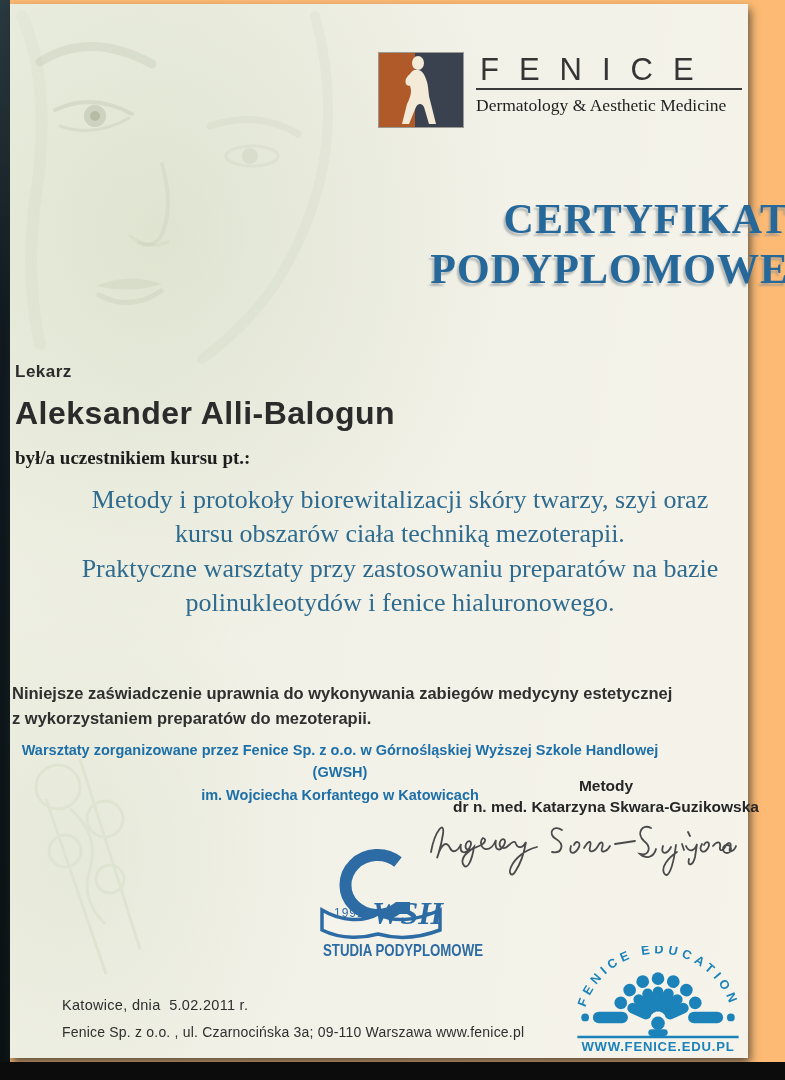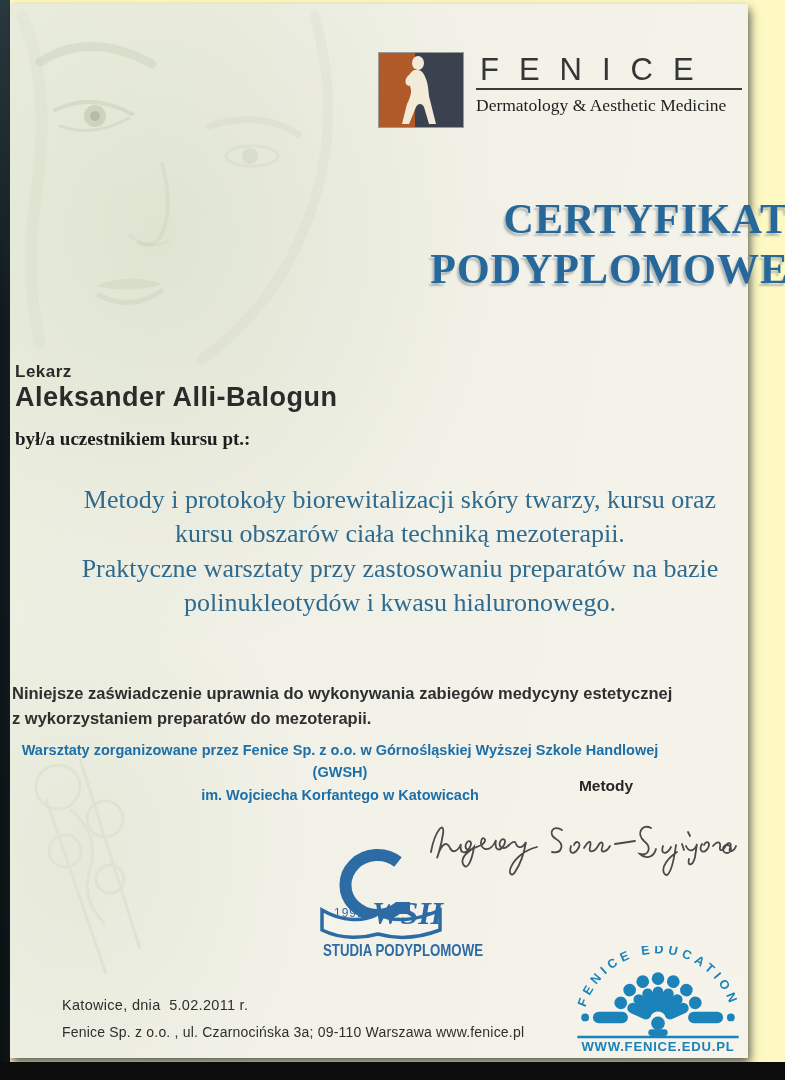--- a/index.html
+++ b/index.html
@@ -1,19 +1,19 @@
 <!DOCTYPE html>
 <html><head>
 <meta charset="utf-8">
 <style>
   * { margin:0; padding:0; box-sizing:border-box; }
   body { background:#cfd6da; font-family:"Liberation Sans", sans-serif; }
   #scan {
     position:relative; width:785px; height:1080px; overflow:hidden;
-    background:#fef9c3;
+    background:#fdba74;
   }
   
   .edge-left {
     position:absolute; left:0; top:0; width:10px; height:1080px;
     background:linear-gradient(180deg,#2a3a41 0%, #101a1f 30%, #0b1214 100%);
   }
   .edge-bottom {
     position:absolute; left:0; bottom:0; width:785px; height:18px;
     background:#0c0c0c; z-index:6;
   }
@@ -47,21 +47,21 @@
   .title {
     position:absolute; left:309px; top:194px; width:480px; text-align:right; z-index:3;
     font-family:"Liberation Serif", serif; font-weight:bold; font-size:42px;
     color:#27689b; line-height:1.2; letter-spacing:1px;
     text-shadow:-2px 3px 2px rgba(130,140,145,0.55);
   }
 
   
   .recipient { position:absolute; left:15px; top:362px; width:766px; text-align:left; z-index:3; }
   .role { font-size:17px; font-weight:bold; color:#2b2b2b; letter-spacing:0.5px; }
-  .name { font-size:27px; font-weight:bold; color:#2b2b2b; letter-spacing:0.5px; }
+  .name { margin-top:13px; font-size:32px; font-weight:bold; color:#2b2b2b; letter-spacing:0.5px; }
   .course-intro {
     margin-top:15px; font-family:"Liberation Serif", serif; font-weight:bold;
     font-size:19px; color:#1d1d1d;
   }
 
   
   .course { position:absolute; left:20px; top:483px; width:760px; text-align:center; z-index:3;
     font-family:"Liberation Serif", serif; color:#2e6b8f; }
   .course-title { font-size:25px; letter-spacing:1px; margin-bottom:6px; }
   .course-line { font-size:26px; line-height:1.32; }
@@ -158,38 +158,39 @@
     <div>PODYPLOMOWE</div>
   </div>
 
   <div class="recipient">
     <div class="role">Lekarz</div>
     <div class="name">Aleksander Alli-Balogun</div>
     <div class="course-intro">był/a uczestnikiem kursu pt.:</div>
   </div>
 
   <div class="course">
-    <div class="course-line">Metody i protokoły biorewitalizacji skóry twarzy, kursu oraz</div>
+    <div class="course-line">Metody i protokoły biorewitalizacji skóry twarzy, szyi oraz</div>
     <div class="course-line">kursu obszarów ciała techniką mezoterapii.</div>
     <div class="course-line">Praktyczne warsztaty przy zastosowaniu preparatów na bazie</div>
-    <div class="course-line">polinukleotydów i kwasu hialuronowego.</div>
+    <div class="course-line">polinukleotydów i fenice hialuronowego.</div>
   </div>
 
   <div class="statement">
     <div>Niniejsze zaświadczenie uprawnia do wykonywania zabiegów medycyny estetycznej</div>
     <div>z wykorzystaniem preparatów do mezoterapii.</div>
   </div>
 
   <div class="organizer">
     <div>Warsztaty zorganizowane przez Fenice Sp. z o.o. w Górnośląskiej Wyższej Szkole Handlowej (GWSH)</div>
     <div>im. Wojciecha Korfantego w Katowicach</div>
   </div>
 
   <div class="trainer">
     <div>Metody</div>
+    <div>dr n. med. Katarzyna Skwara-Guzikowska</div>
   </div>
 
   <svg class="signature" width="325" height="68" viewBox="0 0 325 68">
     <g fill="none" stroke="#4a4a4a" stroke-width="1.8" stroke-linecap="round">
       <path d="M6 44 C10 22 20 12 18 26 C16 40 10 56 13 47 C17 35 22 33 25 40 C28 46 33 43 36 36 C34 46 41 47 45 39 C48 33 43 31 41 36 C39 42 45 44 49 39 C47 52 42 64 38 56 C35 49 45 41 54 38 C60 36 62 31 58 30 C55 32 55 39 60 41 C65 42 69 37 71 32 C69 43 75 44 79 37 C82 31 77 29 75 34 C73 40 79 42 83 38 C87 34 90 32 91 36 C93 41 98 40 101 34 C99 46 94 58 90 64 C87 69 83 66 86 59 C90 50 100 42 112 39"></path>
       <path d="M137 22 C128 16 122 26 131 31 C140 36 137 46 127 44 M146 38 C143 47 150 47 154 39 C156 34 151 32 149 37 M159 40 C163 33 167 31 165 39 C163 45 169 45 173 38 C176 32 179 34 177 40 C175 45 181 45 185 38 M190 36 L210 33"></path>
       <path d="M226 20 C217 15 211 26 219 33 C227 39 224 48 215 46 C221 52 229 49 231 41 M238 38 C235 47 242 47 246 39 M251 37 C248 60 243 72 239 65 C236 59 243 50 252 44 M257 36 L259 42 M263 24 L265 28 M261 38 C264 45 270 43 272 36 L270 49 C268 58 262 59 264 51 M277 36 C273 43 279 47 283 40 C286 34 281 32 279 37 M288 38 C292 33 296 33 295 39 C294 44 299 43 301 37 C304 33 307 35 305 40 C303 45 309 44 311 38 M298 41 A4 4 0 1 0 306 41 A4 4 0 1 0 298 41"></path>
     </g>
   </svg>
 

